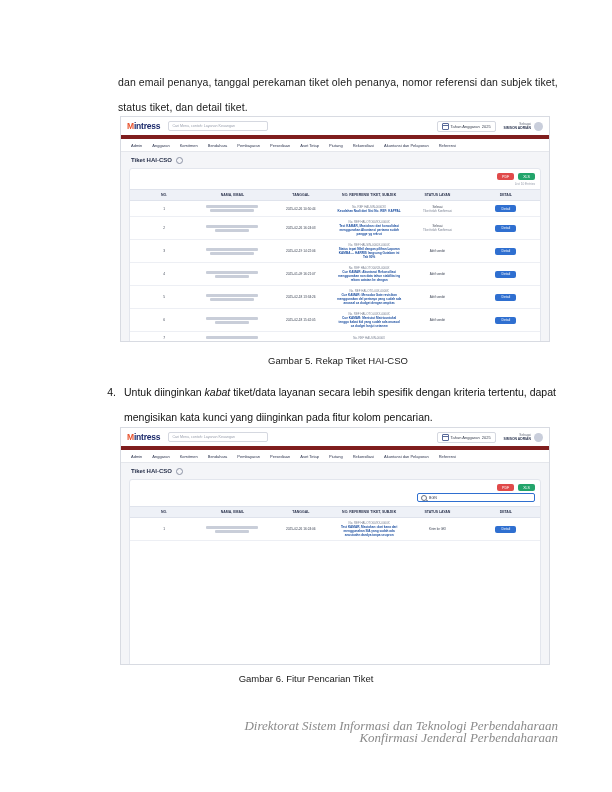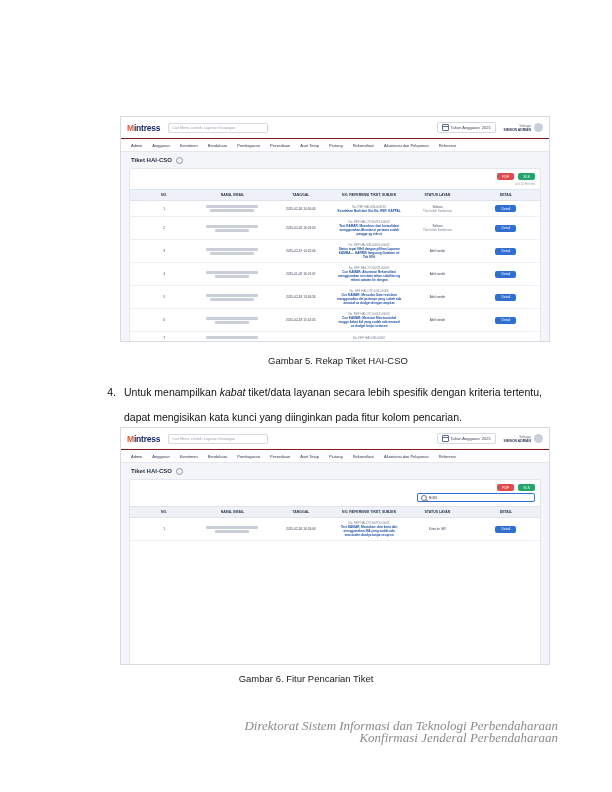--- a/index.html
+++ b/index.html
@@ -46,21 +46,21 @@
   .shot{
     position:absolute;background:#f4f5f8;
     border:1px solid #d8dbe2;
     overflow:hidden;
   }
   #shot1{left:120px;top:116px;width:428px;height:224px;}
   #shot2{left:120px;top:427px;width:428px;height:236px;}
 
   
   .app-top{
-    height:22px;background:#ffffff;border-bottom:1px solid #7f1d1d;
+    height:22px;background:#ffffff;border-bottom:4px solid #7f1d1d;
     display:flex;align-items:center;padding:0 6px;box-sizing:border-box;
   }
   .logo{font-size:8.5px;font-weight:bold;color:#1b2a6b;letter-spacing:-.2px;}
   .logo .m{color:#e8542f;}
   .srch{
     margin-left:8px;width:100px;height:10px;border:1px solid #d5d8e0;border-radius:2px;
     background:#fff;font-size:3.6px;color:#9aa0ae;display:flex;align-items:center;padding-left:3px;
     box-sizing:border-box;
   }
   .spacer{flex:1;}
@@ -149,20 +149,21 @@
   .pg{width:7px;height:7px;border:1px solid #d8dbe2;border-radius:2px;display:flex;align-items:center;justify-content:center;background:#fff;}
   .pg.active{background:#2f6fd0;border-color:#2f6fd0;color:#fff;}
 
   .empty-space{height:118px;}
 </style>
 </head>
 <body>
 
 <div class="page">
 
+  <div class="para" id="para1">dan email penanya, tanggal perekaman tiket oleh penanya, nomor referensi dan subjek tiket,  status tiket, dan detail tiket.</div>
 
   <div class="shot" id="shot1">
 
     <div class="app-top">
       <div class="logo"><span class="m">M</span><span>intress</span></div>
       <div class="srch">
           <span>Cari Menu, contoh: Layanan Keuangan</span>
         </div>
       <div class="spacer"></div>
       <div class="yearbox">
@@ -336,21 +337,21 @@
         </tbody>
       </table>
 
     </div>
   </div>
 
   <div class="caption" id="cap5">Gambar 5. Rekap Tiket HAI-CSO</div>
 
   <div class="num-item">
     <span class="marker">4.</span>
-    <span class="txt"><span>Untuk menampilkan </span><span class="ital">kabat</span><span> tiket/data layanan secara lebih spesifik dengan kriteria tertentu, dapat mengisikan kata kunci yang diinginkan pada fitur kolom pencarian.</span></span>
+    <span class="txt"><span>Untuk diinginkan </span><span class="ital">kabat</span><span> tiket/data layanan secara lebih spesifik dengan kriteria tertentu, dapat mengisikan kata kunci yang diinginkan pada fitur kolom pencarian.</span></span>
   </div>
 
   <div class="shot" id="shot2">
 
     <div class="app-top">
       <div class="logo"><span class="m">M</span><span>intress</span></div>
       <div class="srch">
           <span>Cari Menu, contoh: Layanan Keuangan</span>
         </div>
       <div class="spacer"></div>

